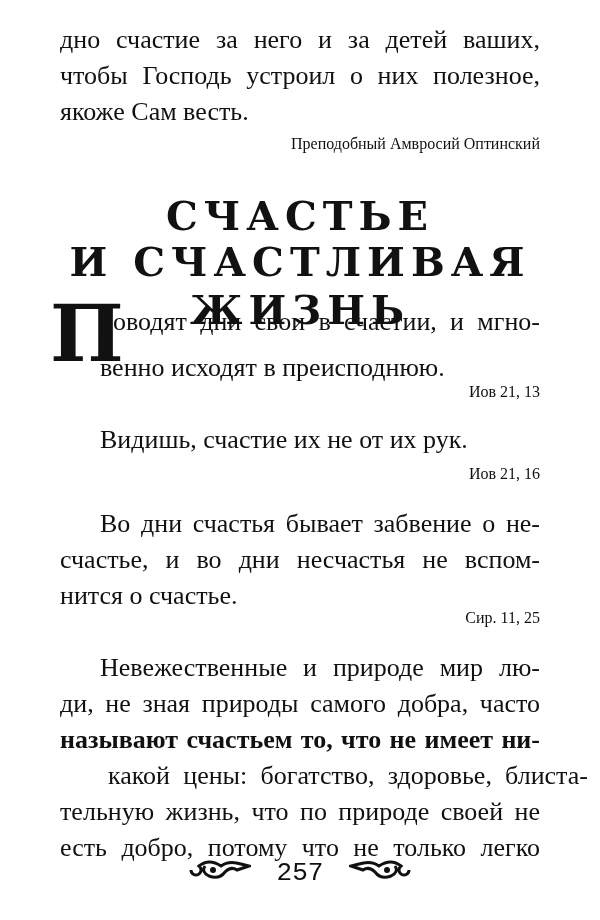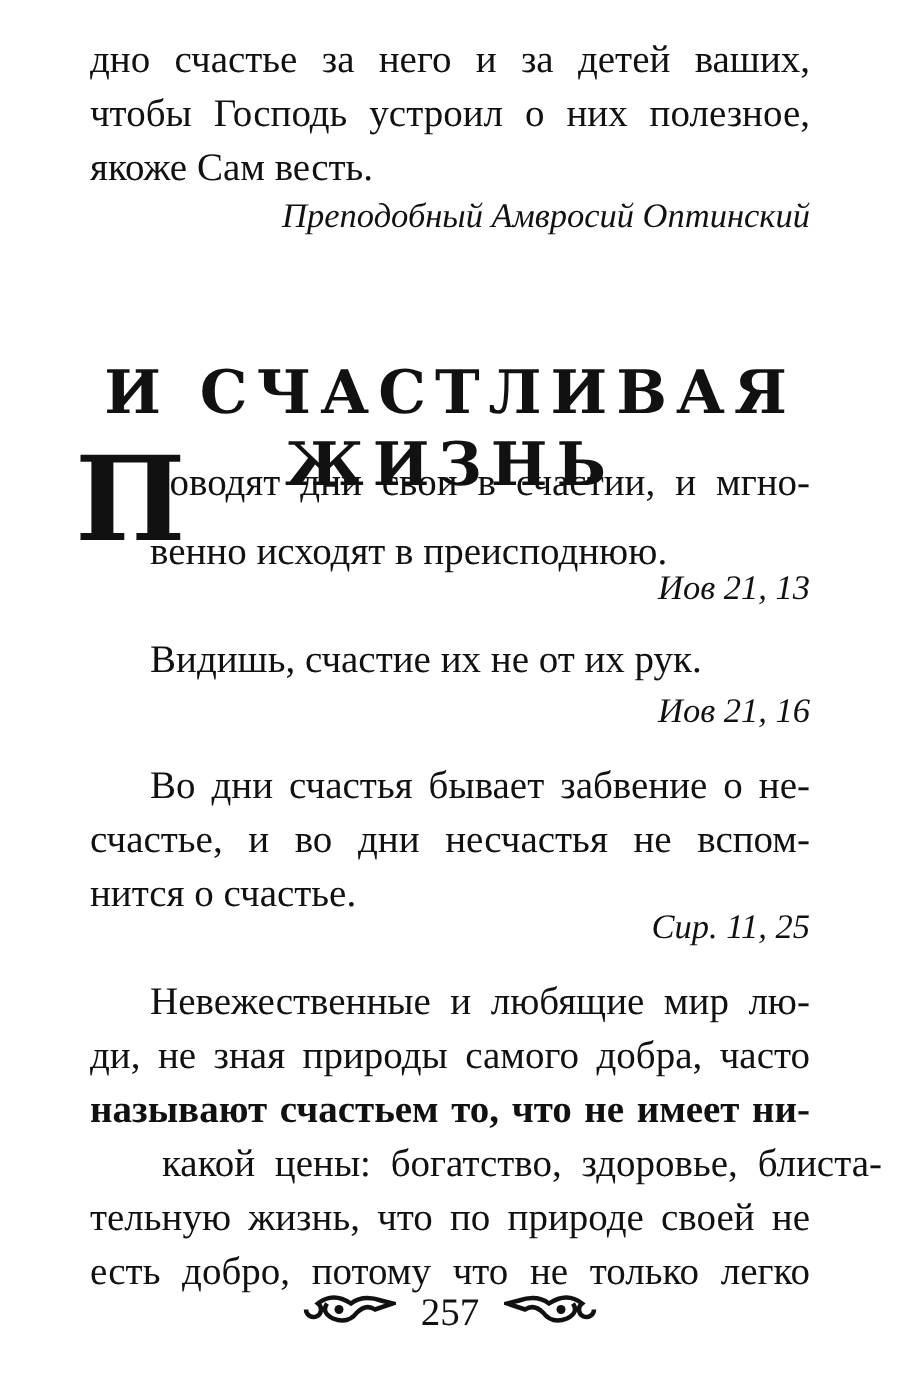--- a/index.html
+++ b/index.html
@@ -3,56 +3,57 @@
 <meta charset="utf-8">
 <style>
   html, body { margin:0; padding:0; background:#ffffff; }
   body { width:600px; height:920px; position:relative; overflow:hidden;
          font-family:"Liberation Serif","DejaVu Serif",serif; color:#111; }
   .page { position:absolute; left:0; top:0; width:600px; height:920px; }
   .line { position:absolute; left:60px; width:480px; font-size:26px; line-height:32px;
           white-space:nowrap; text-align:justify; text-align-last:justify; }
   .line.last { text-align-last:left; }
   .indent { padding-left:40px; box-sizing:border-box; }
-  .ref { position:absolute; right:60px; font-style:italic; font-size:23px; line-height:28px; }
+  .ref { position:absolute; right:60px; font-size:16px; line-height:28px; }
   .title { position:absolute; left:0; width:600px; text-align:center;
            font-family:"DejaVu Serif",serif; font-weight:bold; font-size:40px;
            letter-spacing:6px; line-height:48px; }
   .dropcap { position:absolute; left:50px; top:302px; width:48px; height:64px;
              font-family:"DejaVu Serif",serif; font-weight:bold; font-size:78px; line-height:64px; }
-  .footer { position:absolute; left:0; top:856px; width:600px; text-align:center; font-size:26px; }
+  .footer { position:absolute; left:0; top:856px; width:600px; text-align:center; font-size:26px;font-family:Liberation Mono, monospace; }
   .orn { display:inline-block; vertical-align:middle; }
   .pagenum { display:inline-block; vertical-align:middle; margin:0 10px; }
 </style>
 </head>
 <body>
 
 <div class="page">
 
-  <div class="line" style="top:24px;">дно счастье за него и за детей ваших,</div>
+  <div class="line" style="top:24px;">дно счастие за него и за детей ваших,</div>
   <div class="line" style="top:60px;">чтобы Господь устроил о них полезное,</div>
   <div class="line last" style="top:96px;">якоже Сам весть.</div>
   <div class="ref" style="top:130px;">Преподобный Амвросий Оптинский</div>
 
+  <div class="title" style="top:192px;">СЧАСТЬЕ</div>
   <div class="title" style="top:238px;">И СЧАСТЛИВАЯ ЖИЗНЬ</div>
 
   <div class="dropcap">П</div>
   <div class="line" style="top:306px; left:100px; width:440px;">роводят дни свои в счастии, и мгно-</div>
   <div class="line last" style="top:340px; left:100px; width:440px;margin-top:12px;">венно исходят в преисподнюю.</div>
   <div class="ref" style="top:378px;">Иов 21, 13</div>
 
   <div class="line last indent" style="top:424px;">Видишь, счастие их не от их рук.</div>
   <div class="ref" style="top:460px;">Иов 21, 16</div>
 
   <div class="line indent" style="top:508px;">Во дни счастья бывает забвение о не-</div>
   <div class="line" style="top:544px;">счастье, и во дни несчастья не вспом-</div>
   <div class="line last" style="top:580px;">нится о счастье.</div>
   <div class="ref" style="top:604px;">Сир. 11, 25</div>
 
-  <div class="line indent" style="top:652px;">Невежественные и любящие мир лю-</div>
+  <div class="line indent" style="top:652px;">Невежественные и природе мир лю-</div>
   <div class="line" style="top:688px;">ди, не зная природы самого добра, часто</div>
   <div class="line" style="top:724px;font-weight:bold;">называют счастьем то, что не имеет ни-</div>
   <div class="line" style="top:760px;margin-left:48px;">какой цены: богатство, здоровье, блиста-</div>
   <div class="line" style="top:796px;">тельную жизнь, что по природе своей не</div>
   <div class="line" style="top:832px;">есть добро, потому что не только легко</div>
 
   <div class="footer" style="top:858px;">
     <span class="orn">
       <svg width="64" height="22" viewBox="0 0 64 22">
         <path d="M4 12 a5 5 0 1 0 8 -4 q10 -8 22 0 q8 -6 20 -2 l8 2 -12 4 q-6 -4 -12 2 q-6 8 -16 4 q-8 -4 -4 -10" fill="none" stroke="#111" stroke-width="3"></path>

